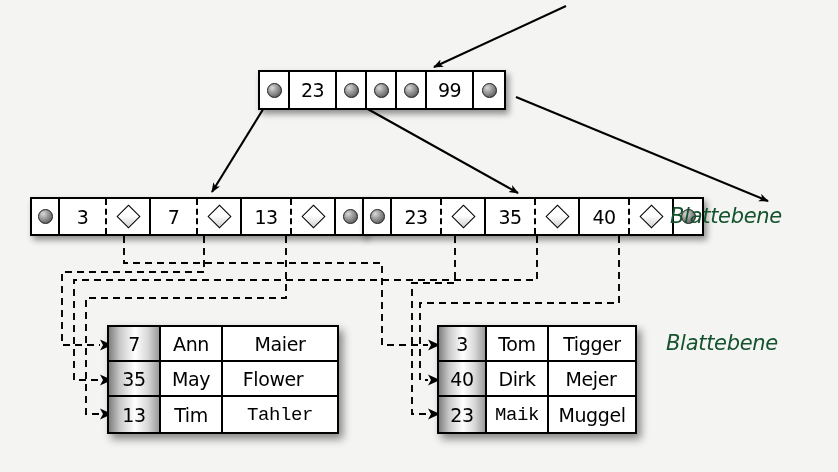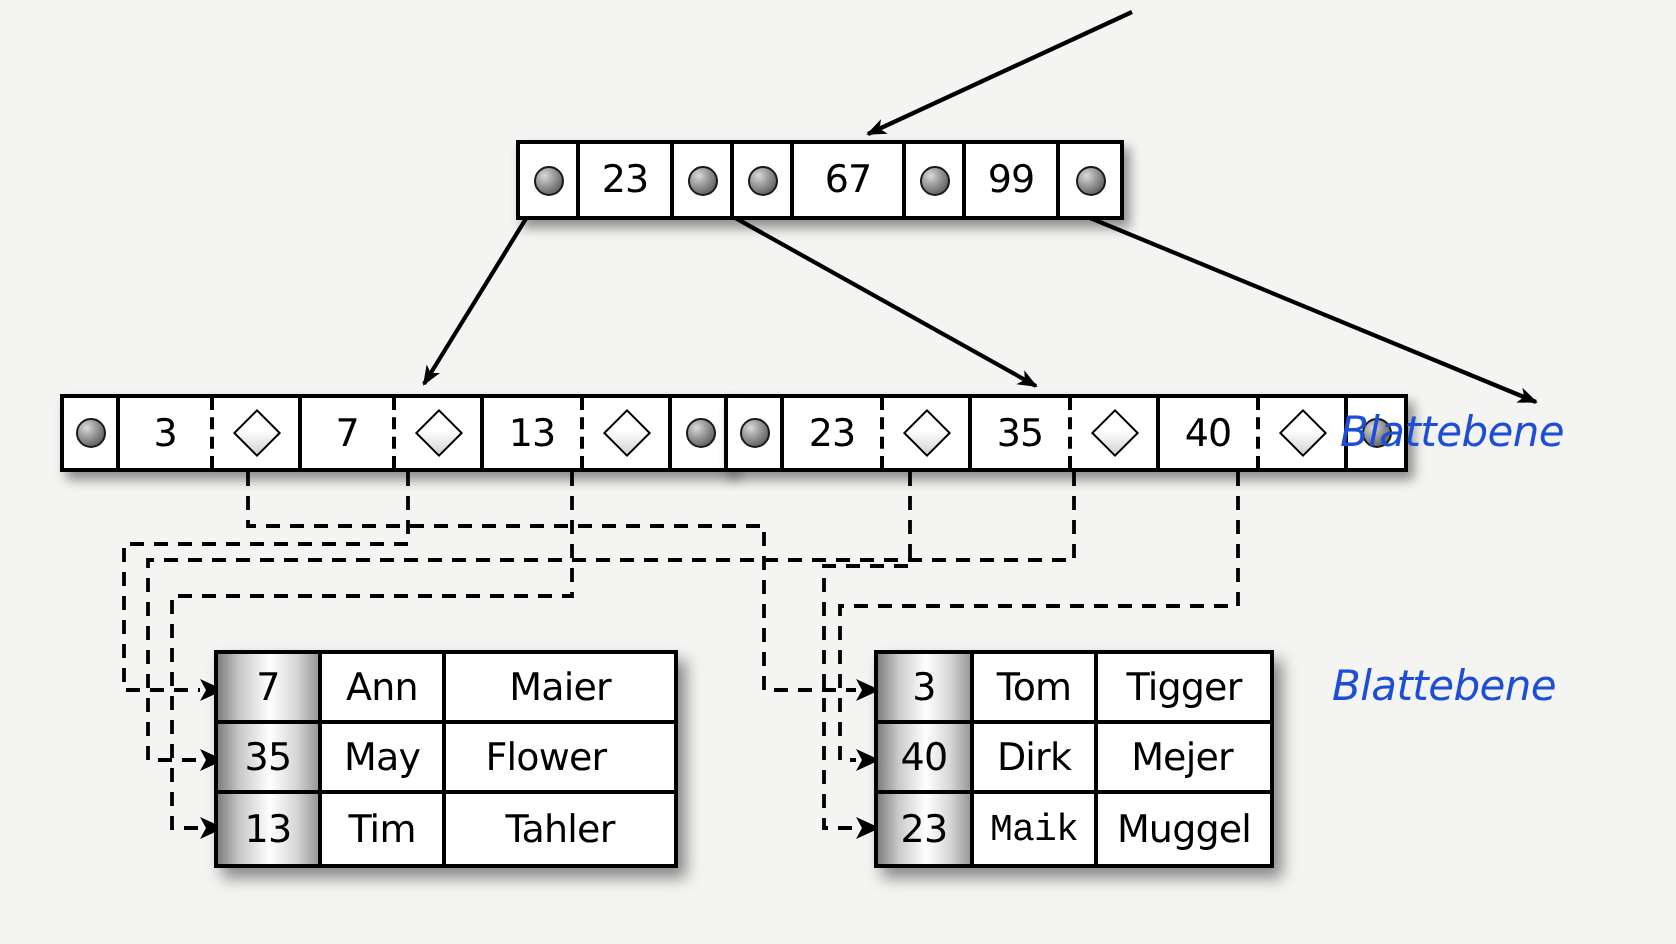--- a/index.html
+++ b/index.html
@@ -90,21 +90,21 @@
   .dcell:last-child { border-right: none; }
   .dcell.keycol {
     background: linear-gradient(90deg, #7f7f7f 0%, #c9c9c9 22%, #ffffff 52%, #d7d7d7 78%, #9a9a9a 100%);
   }
   
   .caption {
     position: absolute;
     font-family: "DejaVu Sans", sans-serif;
     font-style: italic;
     font-size: 21px;
-    color: #1d4ed8;
+    color: #14532d;
     white-space: nowrap;
     letter-spacing: -0.3px;
   }
 </style>
 </head>
 <body>
 
 <div id="stage">
 
   <svg id="vec" viewBox="0 0 838 472" xmlns="http://www.w3.org/2000/svg">
@@ -169,23 +169,20 @@
     </div>
     <div class="cell" style="width:47px;">
       <span class="key">23</span>
     </div>
     <div class="cell" style="width:30px;">
       <span class="ptr"></span>
     </div>
     <div class="cell" style="width:30px;">
       <span class="ptr"></span>
     </div>
-    <div class="cell" style="width:56px;">
-      <span class="key">67</span>
-    </div>
     <div class="cell" style="width:30px;">
       <span class="ptr"></span>
     </div>
     <div class="cell" style="width:47px;">
       <span class="key">99</span>
     </div>
     <div class="cell" style="width:30px;">
       <span class="ptr"></span>
     </div>
   </div>
@@ -267,21 +264,21 @@
         <span>Flower</span>
       </div>
     </div>
     <div class="drow" style="height:35px;">
       <div class="dcell keycol" style="width:52px;">
         <span>13</span>
       </div>
       <div class="dcell" style="width:62px;">
         <span>Tim</span>
       </div>
-      <div class="dcell" style="width:114px;">
+      <div class="dcell" style="width:114px;font-family:Liberation Mono, monospace;">
         <span>Tahler</span>
       </div>
     </div>
   </div>
 
   <div class="dtable" style="left:437px; top:325px; width:200px;">
     <div class="drow" style="height:35px;">
       <div class="dcell keycol" style="width:48px;">
         <span>3</span>
       </div>

